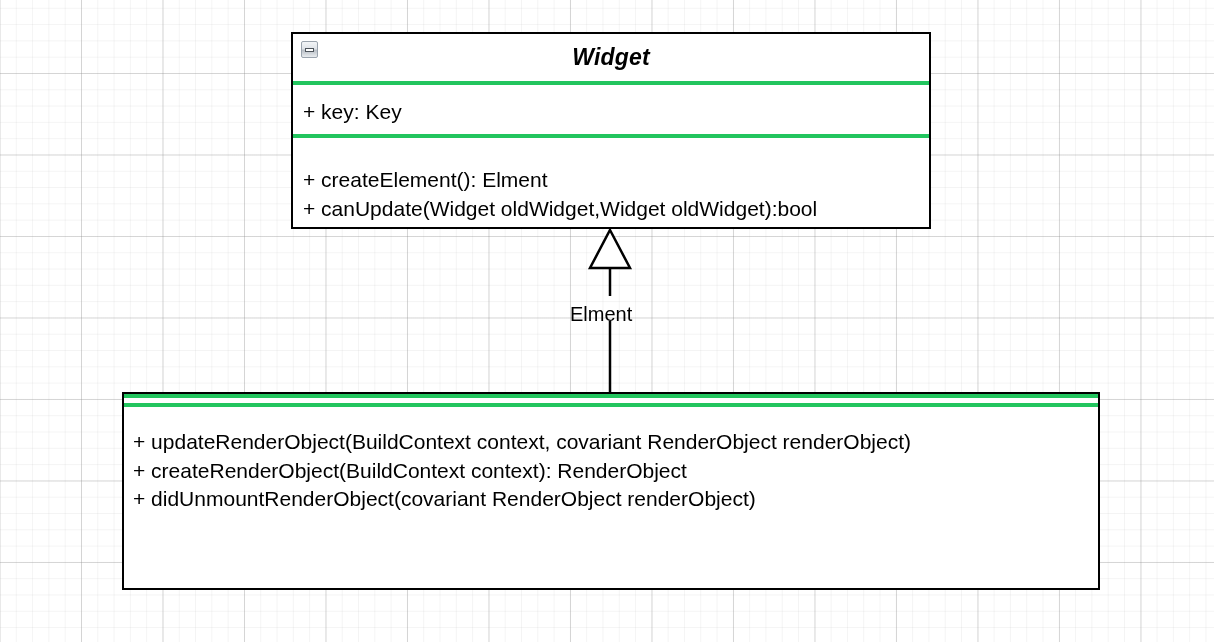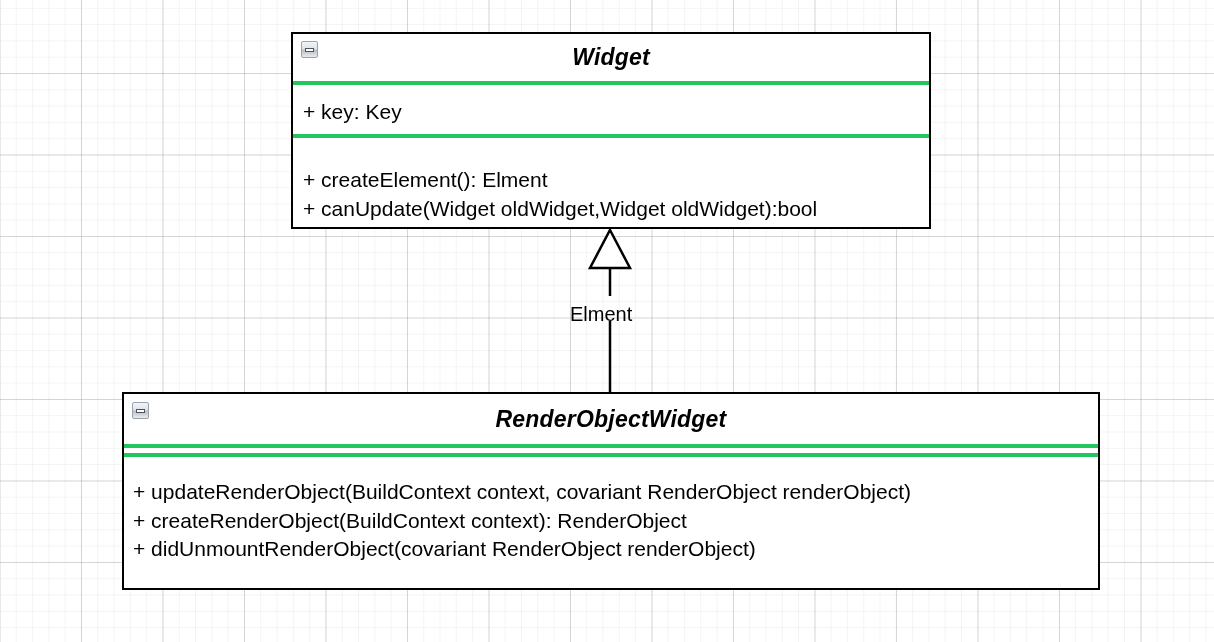--- a/index.html
+++ b/index.html
@@ -167,26 +167,20 @@
   </div>
 
   <svg id="extends-connector" viewBox="0 0 110 170" width="110" height="170">
     <polygon points="50,4 70,42 30,42" fill="#ffffff" stroke="#000000" stroke-width="2.5"></polygon>
     <line x1="50" y1="42" x2="50" y2="70" stroke="#000000" stroke-width="2.5"></line>
     <line x1="50" y1="95" x2="50" y2="170" stroke="#000000" stroke-width="2.5"></line>
   </svg>
   <div id="extends-label">Elment</div>
 
   <div class="uml-class" id="renderobjectwidget-class">
-    <div class="uml-title-bar">
-      <span class="collapse-icon">
-        <span class="bar"></span>
-      </span>
-      <span class="uml-title">RenderObjectWidget</span>
-    </div>
     <div class="uml-compartment" id="row-attrs-empty"></div>
     <div class="uml-compartment" id="renderobject-methods">
       <div class="uml-row">+ updateRenderObject(BuildContext context, covariant RenderObject renderObject)</div>
       <div class="uml-row">+ createRenderObject(BuildContext context): RenderObject</div>
       <div class="uml-row">+ didUnmountRenderObject(covariant RenderObject renderObject)</div>
     </div>
   </div>
 
 
 </div>

